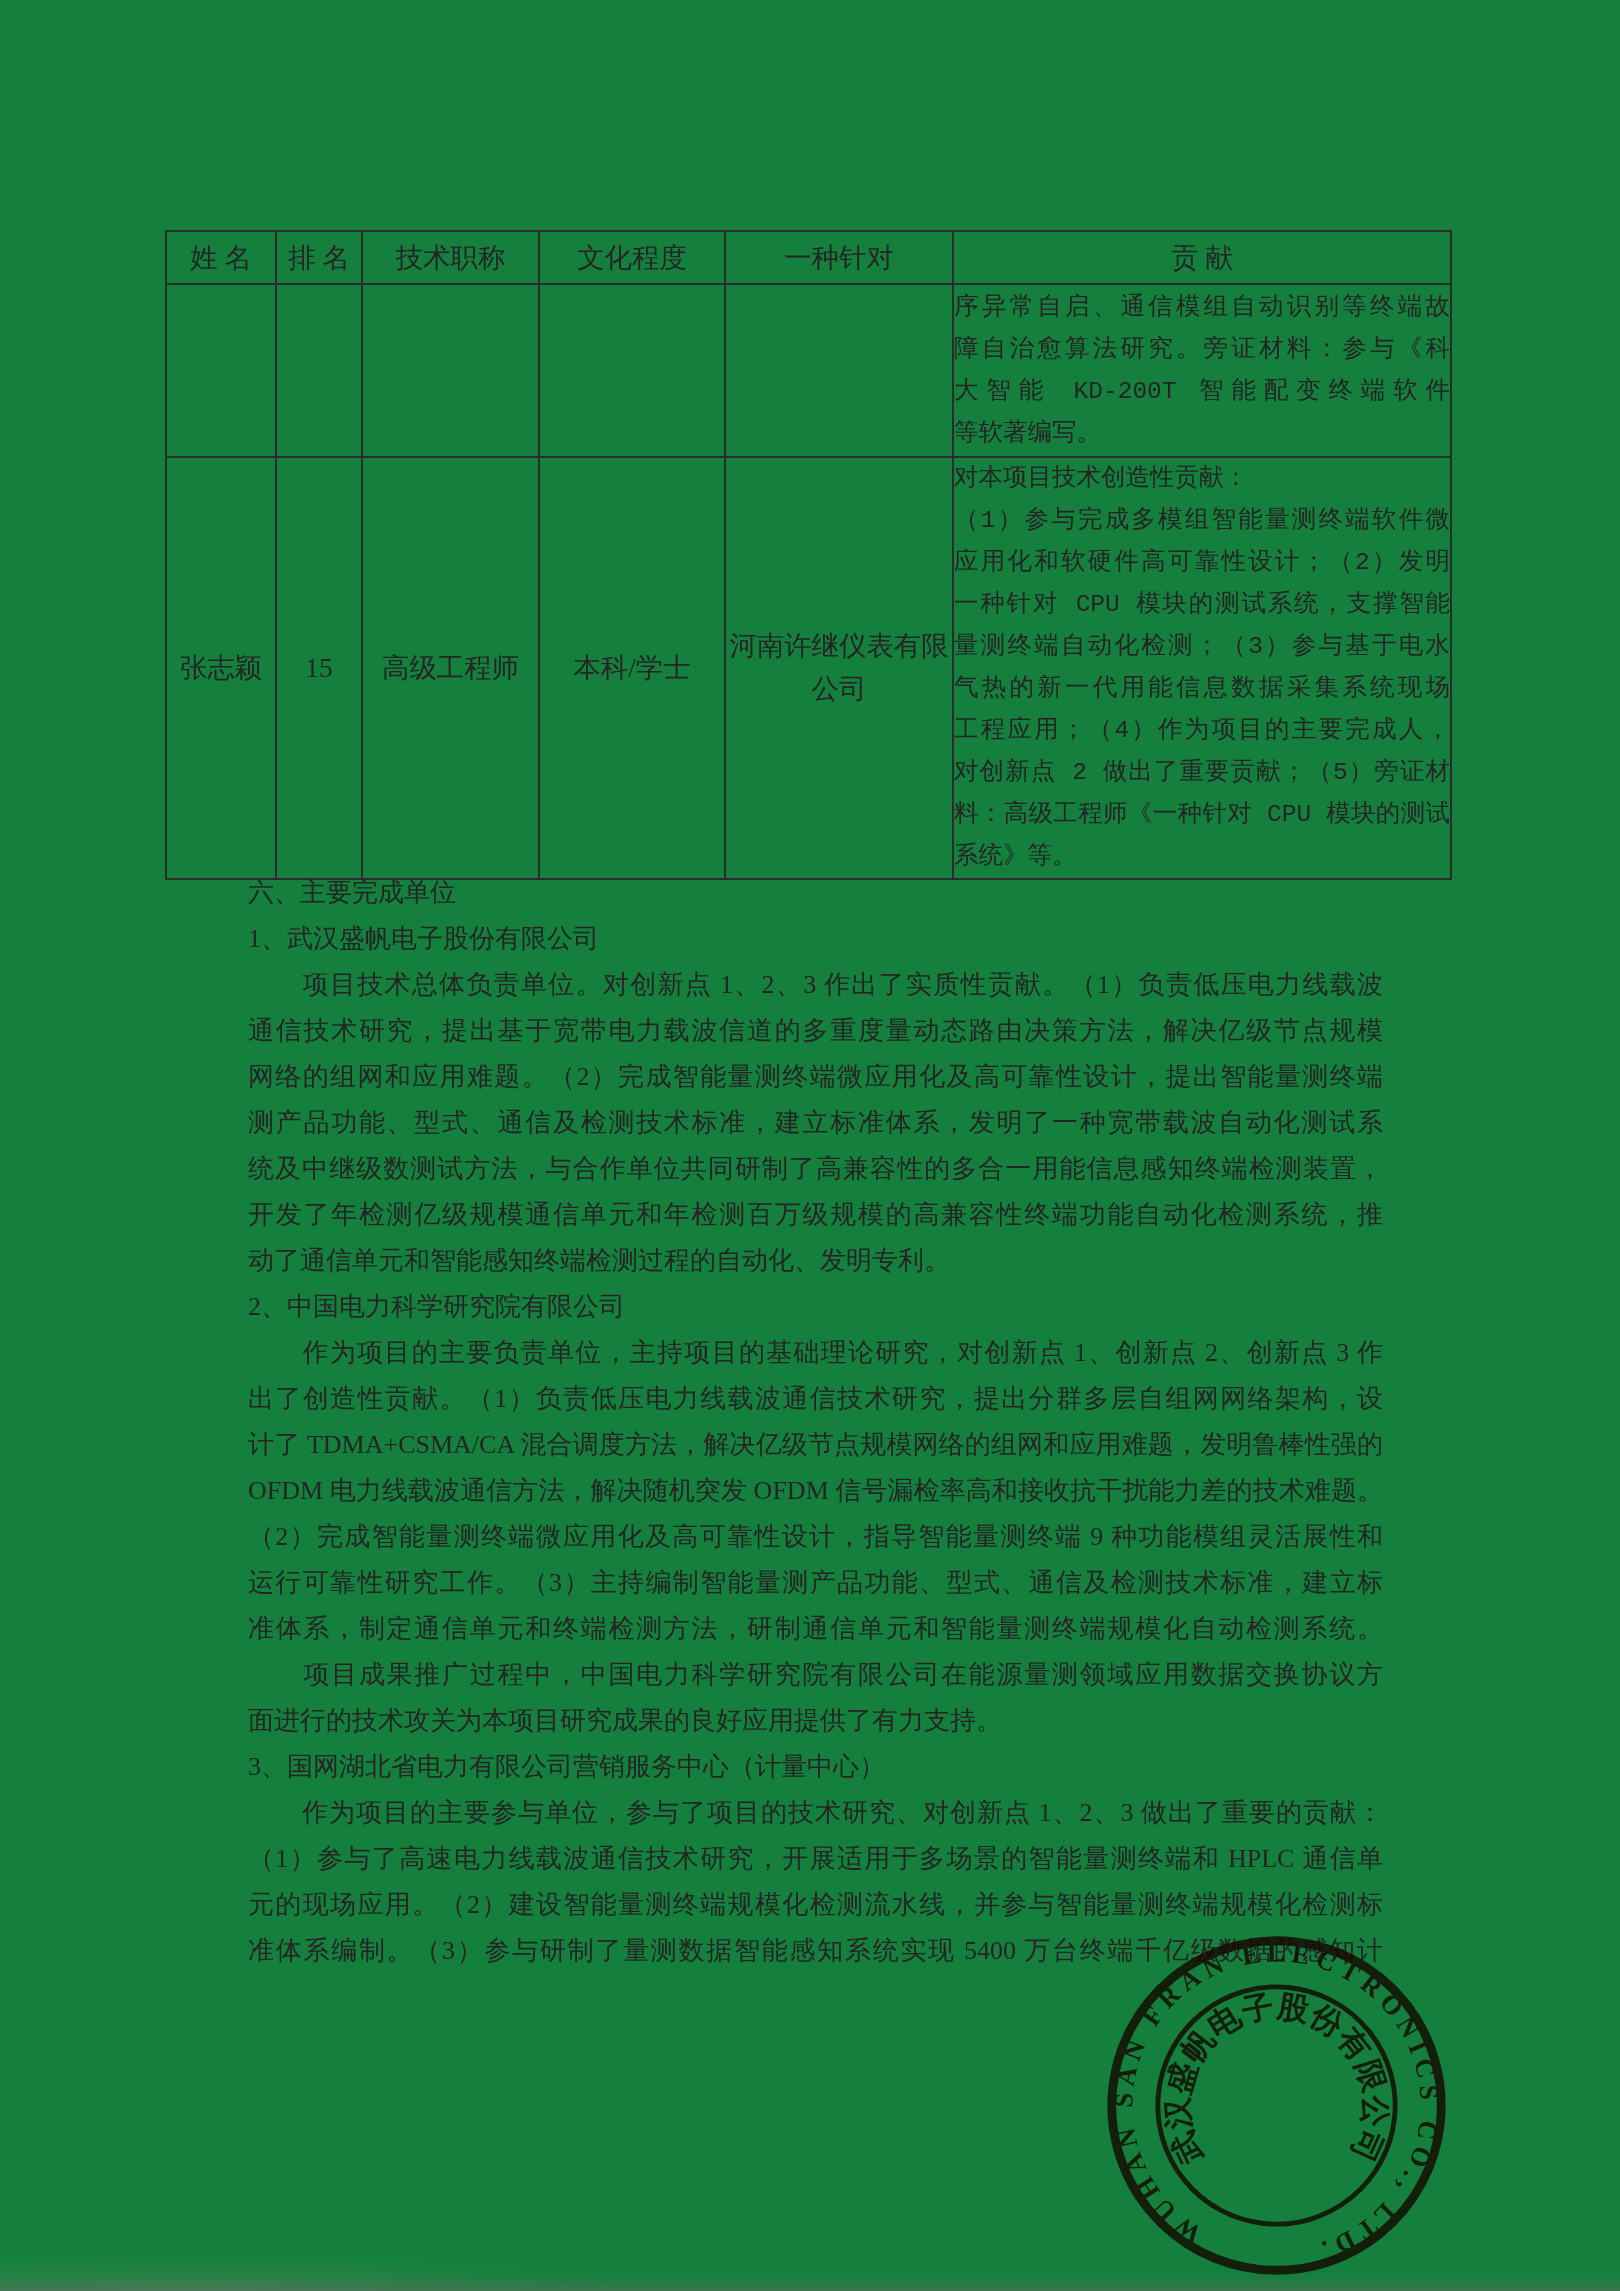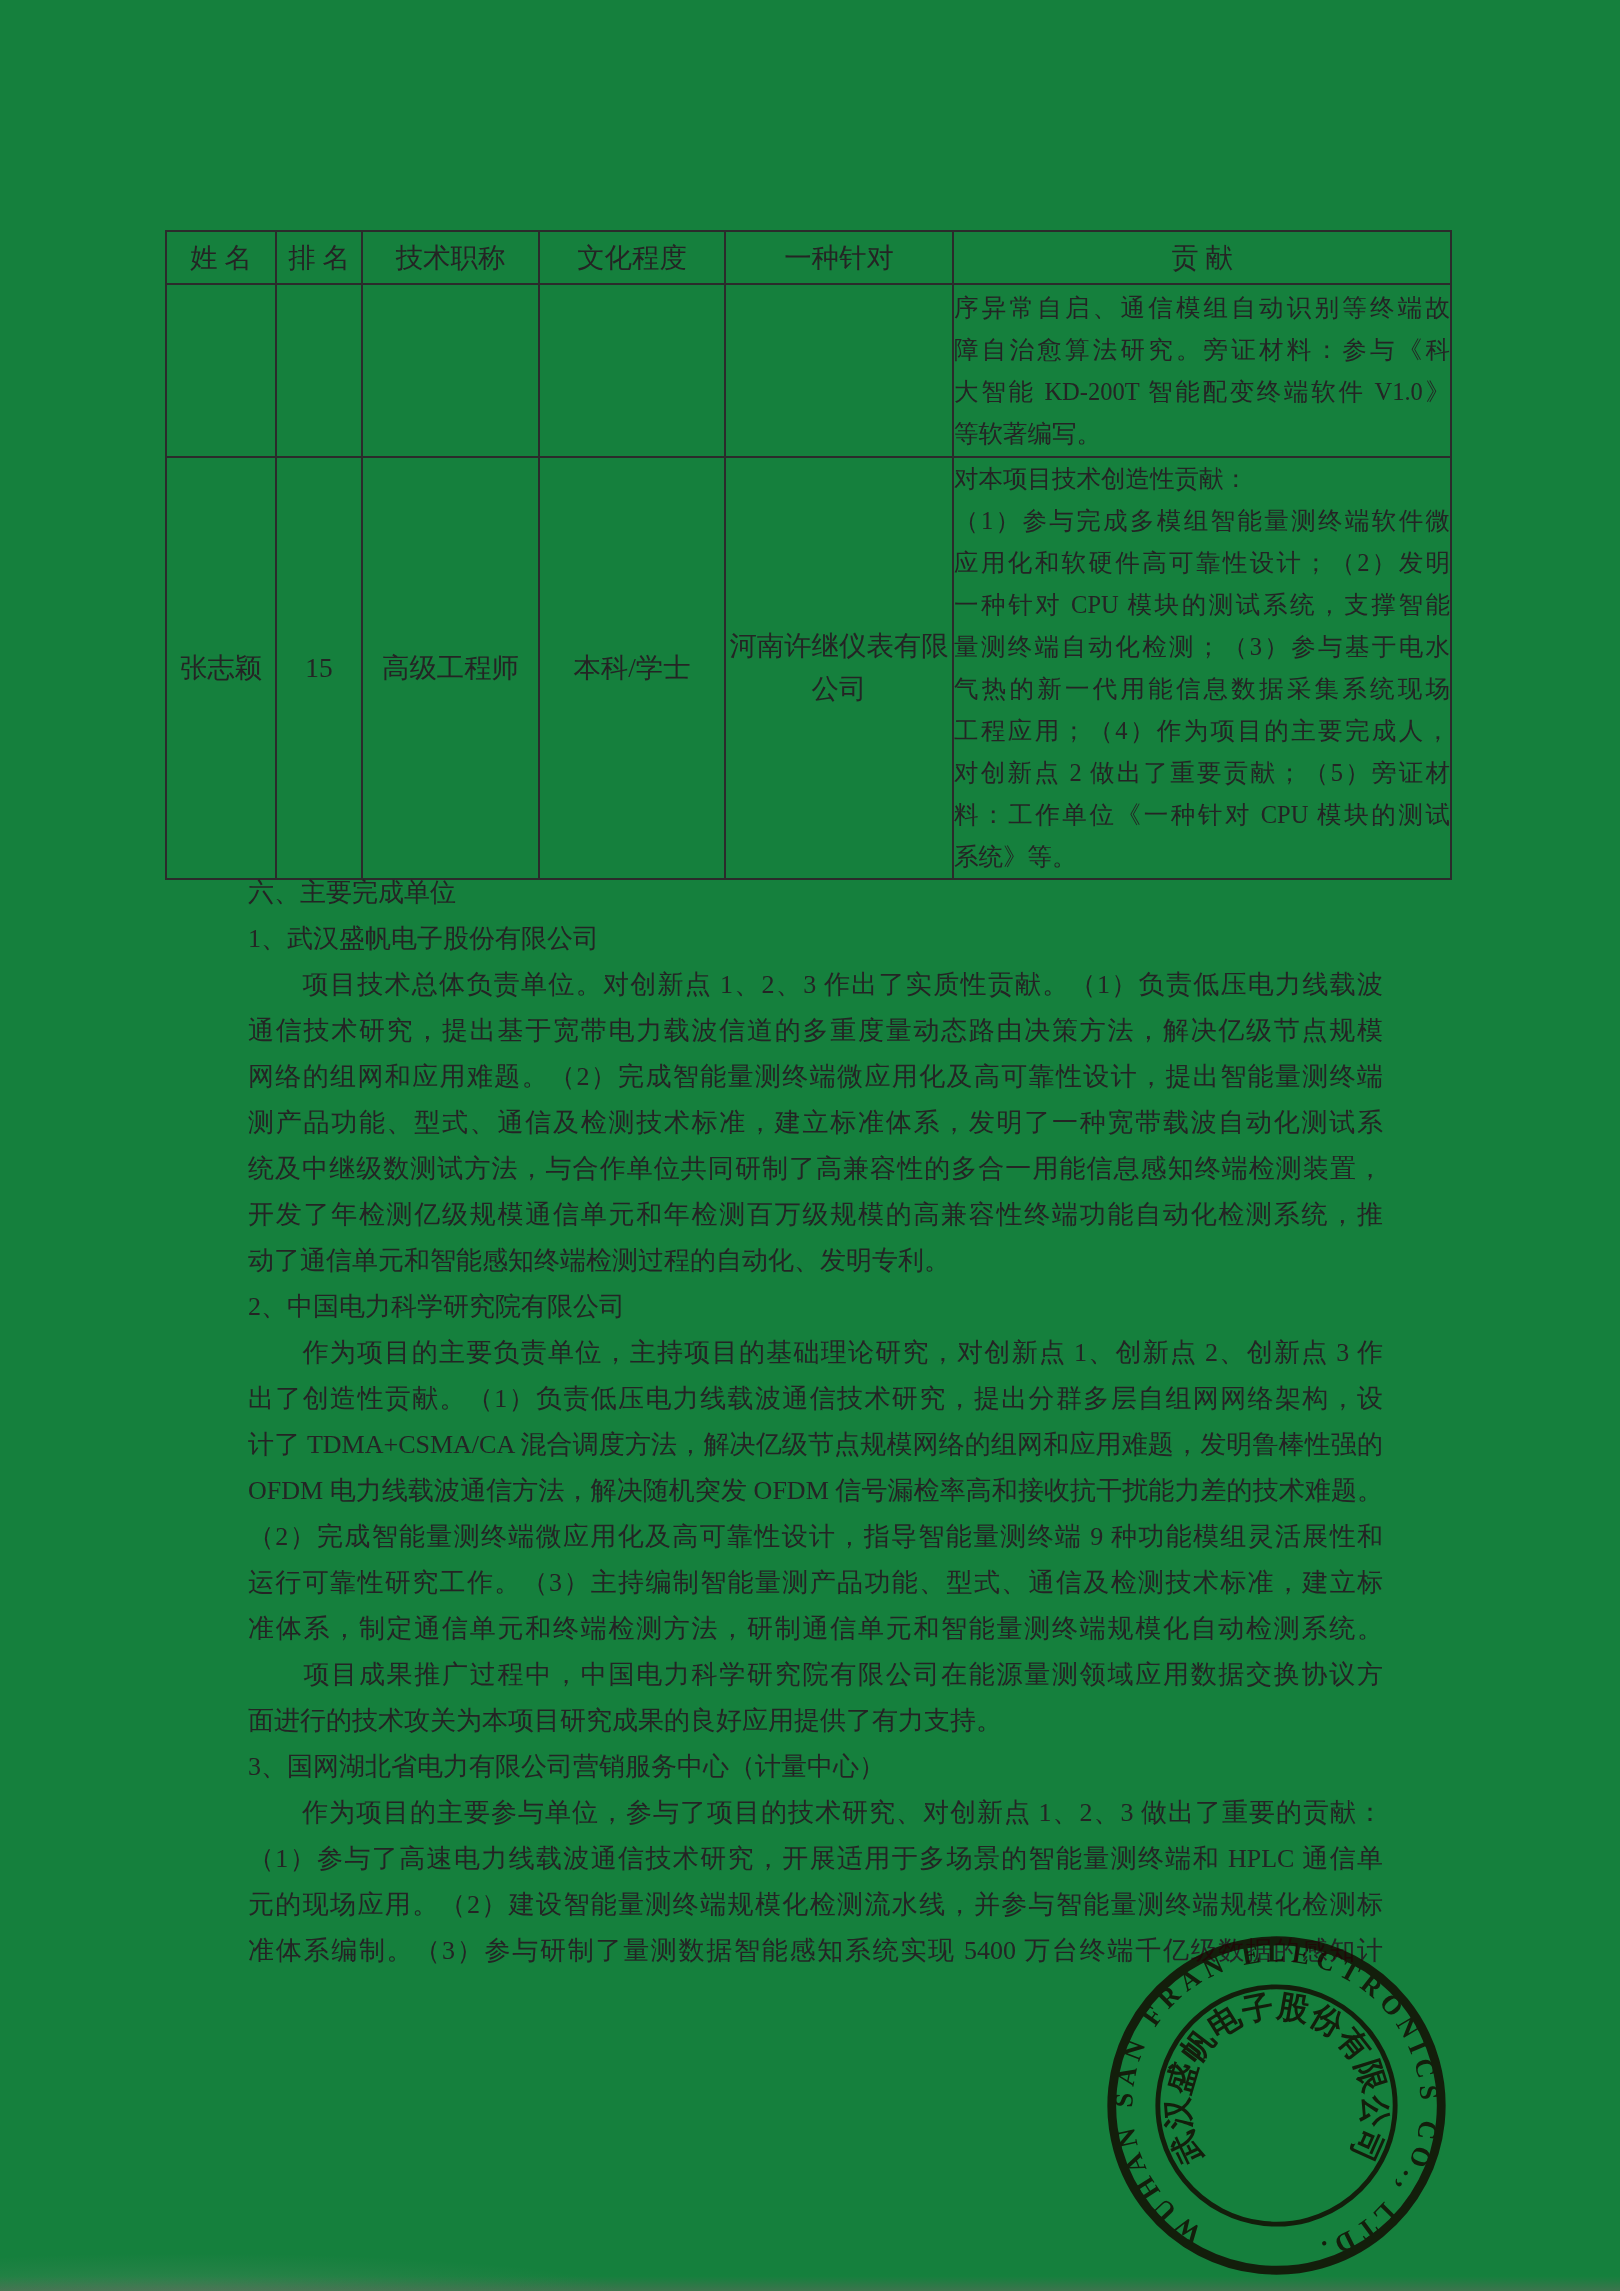--- a/index.html
+++ b/index.html
@@ -42,20 +42,21 @@
     text-align:left;
     padding:5.9px 11.8px 0 13.7px;
   }
   .contrib .ln{
     font-size:24.5px;
     line-height:42px;
     height:42px;
     text-align:justify;
     text-align-last:justify;
     overflow:hidden;
+    font-family:Liberation Mono, monospace;
   }
   .contrib .ln.end{text-align-last:left;}
   
   .bodytext{
     position:absolute;left:248px;top:870px;width:1135px;
   }
   .bodytext .ln{
     font-size:26px;
     height:46px;line-height:46px;
     text-align:justify;
@@ -128,21 +129,21 @@
       <td class="contrib">
 
       <div class="ln end">对本项目技术创造性贡献：</div>
             <div class="ln">（1）参与完成多模组智能量测终端软件微</div>
             <div class="ln">应用化和软硬件高可靠性设计；（2）发明</div>
             <div class="ln">一种针对 CPU 模块的测试系统，支撑智能</div>
             <div class="ln">量测终端自动化检测；（3）参与基于电水</div>
             <div class="ln">气热的新一代用能信息数据采集系统现场</div>
             <div class="ln">工程应用；（4）作为项目的主要完成人，</div>
             <div class="ln">对创新点 2 做出了重要贡献；（5）旁证材</div>
-            <div class="ln">料：工作单位《一种针对 CPU 模块的测试</div>
+            <div class="ln">料：高级工程师《一种针对 CPU 模块的测试</div>
             <div class="ln end">系统》等。</div>
           </td>
     </tr>
   </tbody>
     </table>
 
   <div class="bodytext">
 
   <div class="ln end">六、主要完成单位</div>
       <div class="ln end">1、武汉盛帆电子股份有限公司</div>

